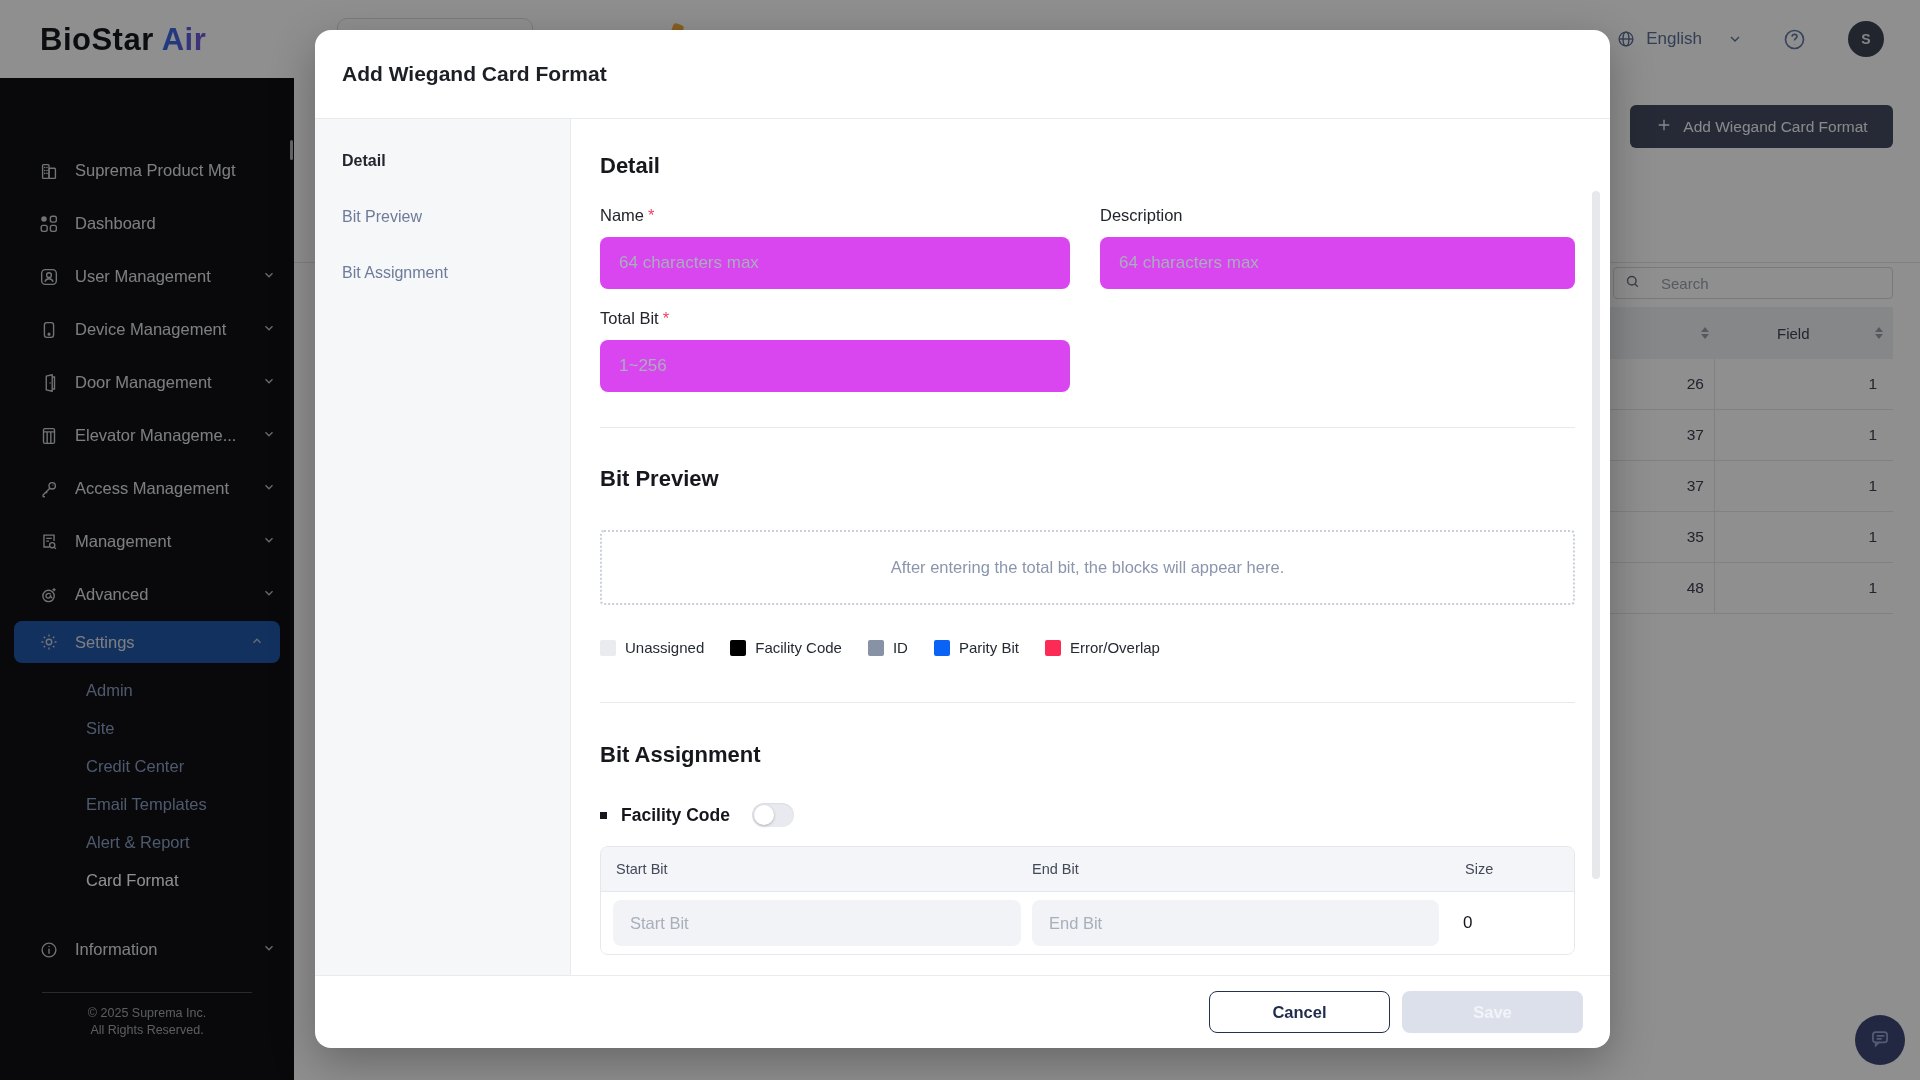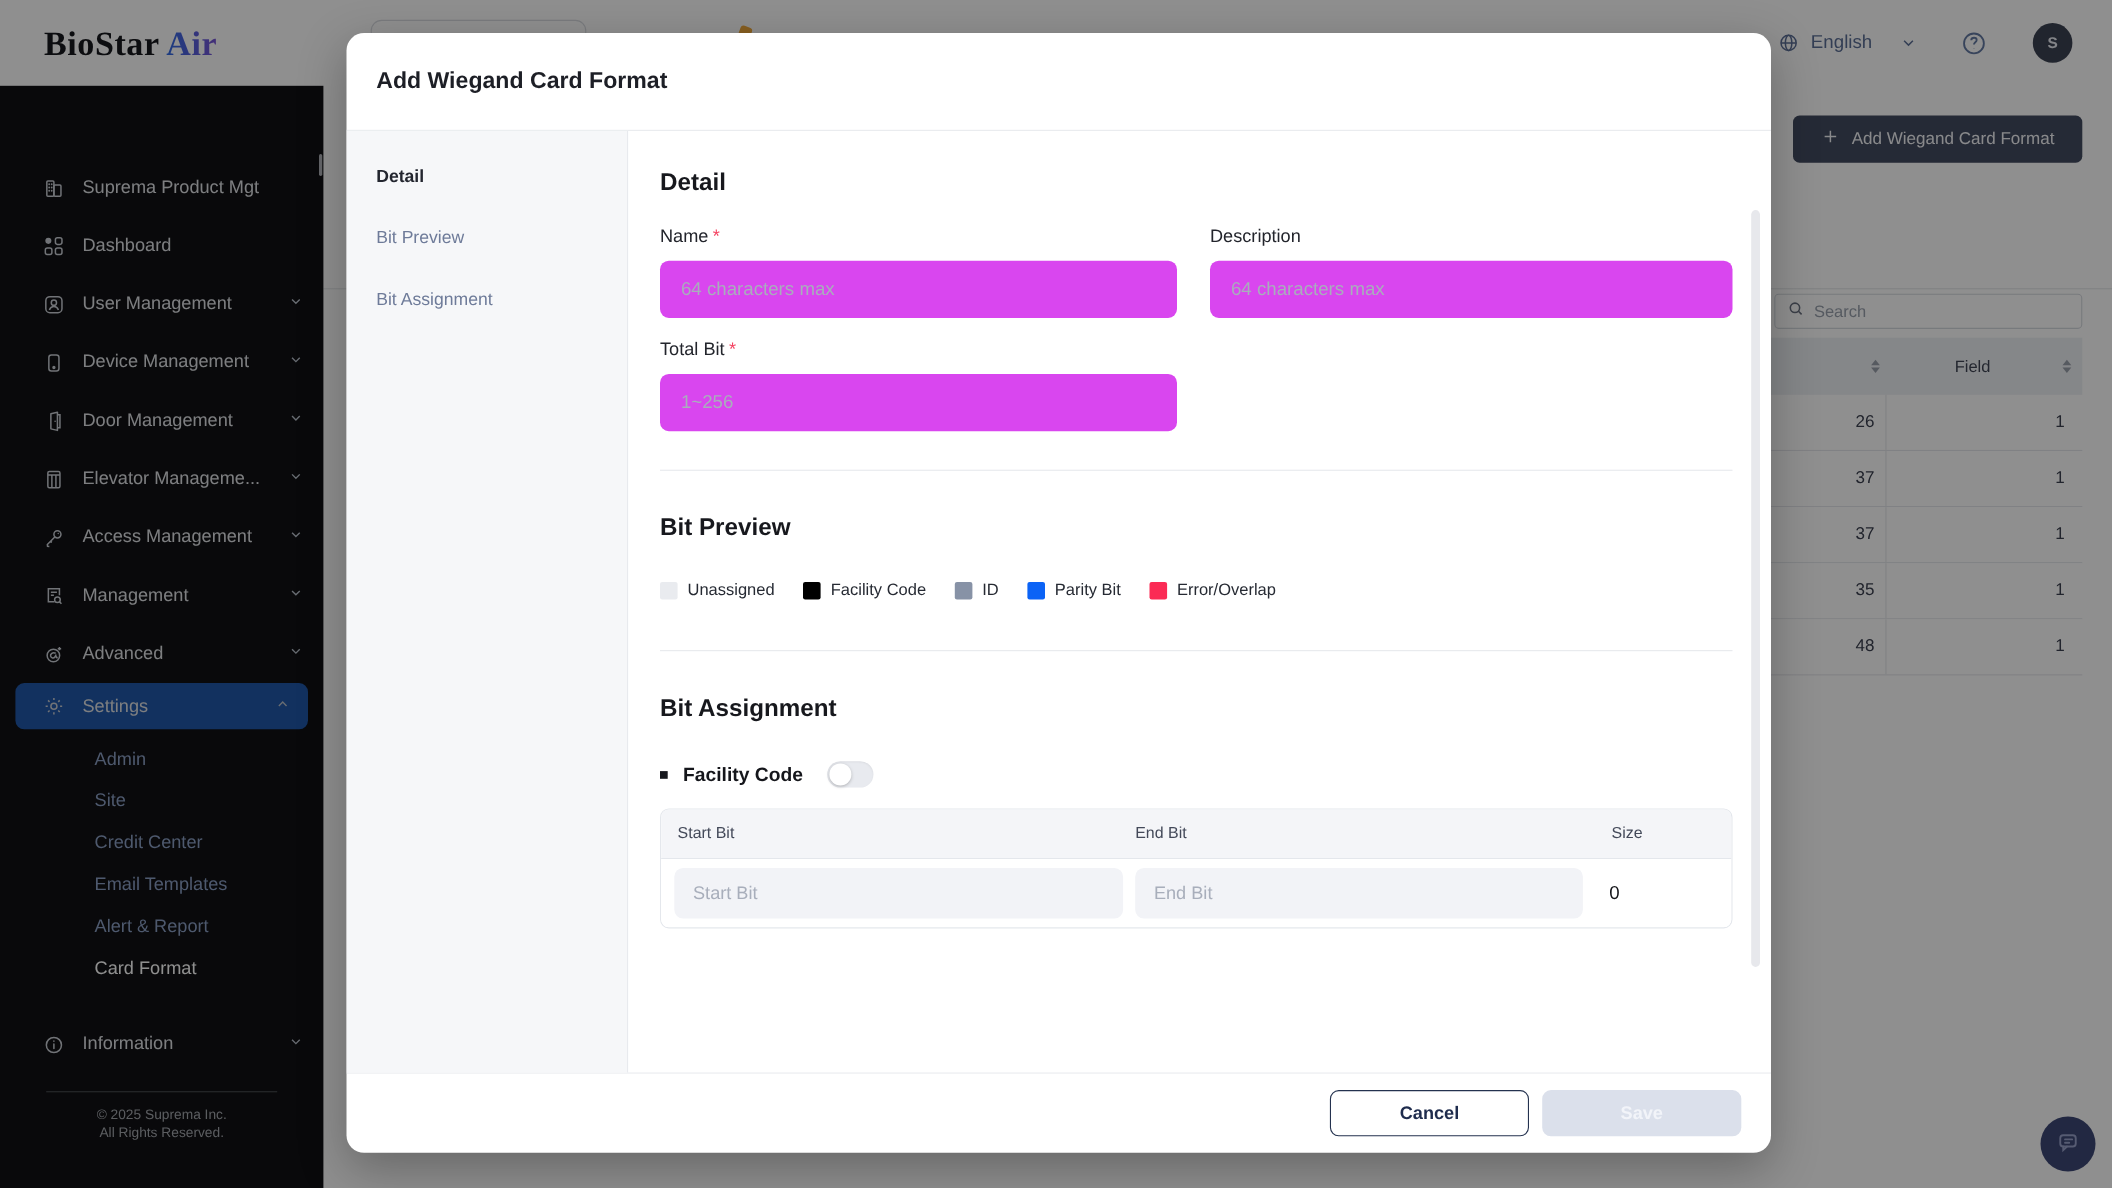--- a/index.html
+++ b/index.html
@@ -2,21 +2,21 @@
 <html><head>
 <meta charset="utf-8">
 <style>
   * { margin:0; padding:0; box-sizing:border-box; }
   html,body { width:1920px; height:1080px; overflow:hidden; background:#fff;
     font-family:"Liberation Sans", sans-serif; }
   .stage { position:relative; width:1920px; height:1080px; }
 
   
   .header { position:absolute; left:0; top:0; width:1920px; height:78px; background:#ffffff; z-index:5; }
-  .logo { position:absolute; left:40px; top:22px; font-size:31px; font-weight:700; letter-spacing:.5px;font-family:Liberation Serif, serif; }
+  .logo { position:absolute; left:40px; top:22px; font-size:31px; font-weight:700; letter-spacing:.5px; }
   .logo .b1 { color:#17181d; }
   .logo .b2 { background:linear-gradient(90deg,#2f6be4,#7a55d6); -webkit-background-clip:text; background-clip:text; color:transparent; }
   .hdr-fragment { position:absolute; left:337px; top:18px; width:196px; height:40px; border:1px solid #d9dce1; border-radius:10px; background:#fff; }
   .hdr-glyph { position:absolute; left:672px; top:24px; width:11px; height:11px; background:#f0a93c; border-radius:3px; transform:rotate(20deg); }
   .hdr-right { position:absolute; right:36px; top:0; height:78px; display:flex; align-items:center; gap:14px; }
   .lang { display:flex; align-items:center; gap:9px; color:#5c6f96; font-size:17px; cursor:pointer; }
   .lang svg, .help svg { display:block; }
   .chev-sm { margin-left:16px; }
   .help { margin-left:24px; cursor:pointer; }
   .avatar { margin-left:26px; width:36px; height:36px; border-radius:50%; background:#3c4252; color:#e9ecf3; font-size:14px; font-weight:700; display:flex; align-items:center; justify-content:center; cursor:pointer; }
@@ -36,21 +36,21 @@
   .info-row { margin-top:20px; }
   .side-divider { border-top:1px solid #4a4c52; margin:16px 42px 0 42px; }
   .copyright { margin-top:12px; text-align:center; color:#a3a6ac; font-size:12.5px; line-height:17px; }
 
   
   .page { position:absolute; left:294px; top:78px; right:0; bottom:0; background:#ffffff; z-index:4; }
   .add-btn { position:absolute; right:27px; top:27px; width:263px; height:43px; background:#424b60; border-radius:6px;
     color:#f4f5f8; font-size:15.5px; display:flex; align-items:center; justify-content:center; gap:10px; cursor:pointer; }
   .page-divider { position:absolute; left:0; right:0; top:184px; border-top:1px solid #e4e6e9; }
   .search-box { position:absolute; right:27px; top:189px; width:280px; height:32px; border:1px solid #d5d9df; border-radius:4px;
-    background:#fff; display:flex; align-items:center; padding:0 10px; gap:8px; color:#8f97a3;margin-left:43px; }
+    background:#fff; display:flex; align-items:center; padding:0 10px; gap:20px; color:#8f97a3;margin-left:43px; }
   .search-box input { border:none; outline:none; background:transparent; font-size:15px; color:#3f4554; width:100%;
     font-family:"Liberation Sans", sans-serif; }
   .search-box input::placeholder { color:#99a1ad; }
   .bg-table { position:absolute; right:27px; top:229px; width:309px; }
   .bgt-header { height:52px; background:#eef0f4; display:flex; align-items:center; font-size:15px; color:#3f4554; }
   .bgt-header .col1 { width:131px; display:flex; justify-content:flex-end; align-items:center; padding-right:6px; }
   .bgt-header .col2 { flex:1; display:flex; align-items:center; justify-content:space-between; padding:0 10px 0 62px; }
   .sorter { display:flex; flex-direction:column; gap:2px; align-items:center; cursor:pointer; }
   .sorter i { width:0; height:0; border-left:4px solid transparent; border-right:4px solid transparent; }
   .sorter .up { border-bottom:5px solid #9aa0ab; }
@@ -429,20 +429,23 @@
         <div class="fcol">
           <div class="flabel totalbit-label">
             <span>Total Bit</span><span class="req">*</span>
           </div>
           <input class="tinput" placeholder="1~256" style="">
         </div>
 
         <div class="hdivider"></div>
 
         <div class="sec-h bp-head">Bit Preview</div>
+        <div class="dashed-box">
+          <span>After entering the total bit, the blocks will appear here.</span>
+        </div>
         <div class="legend">
           <div class="leg-item">
             <span class="leg-sw" style="background:#e9ebef"></span>
             <span>Unassigned</span>
           </div>
           <div class="leg-item">
             <span class="leg-sw" style="background:#000000"></span>
             <span>Facility Code</span>
           </div>
           <div class="leg-item">

